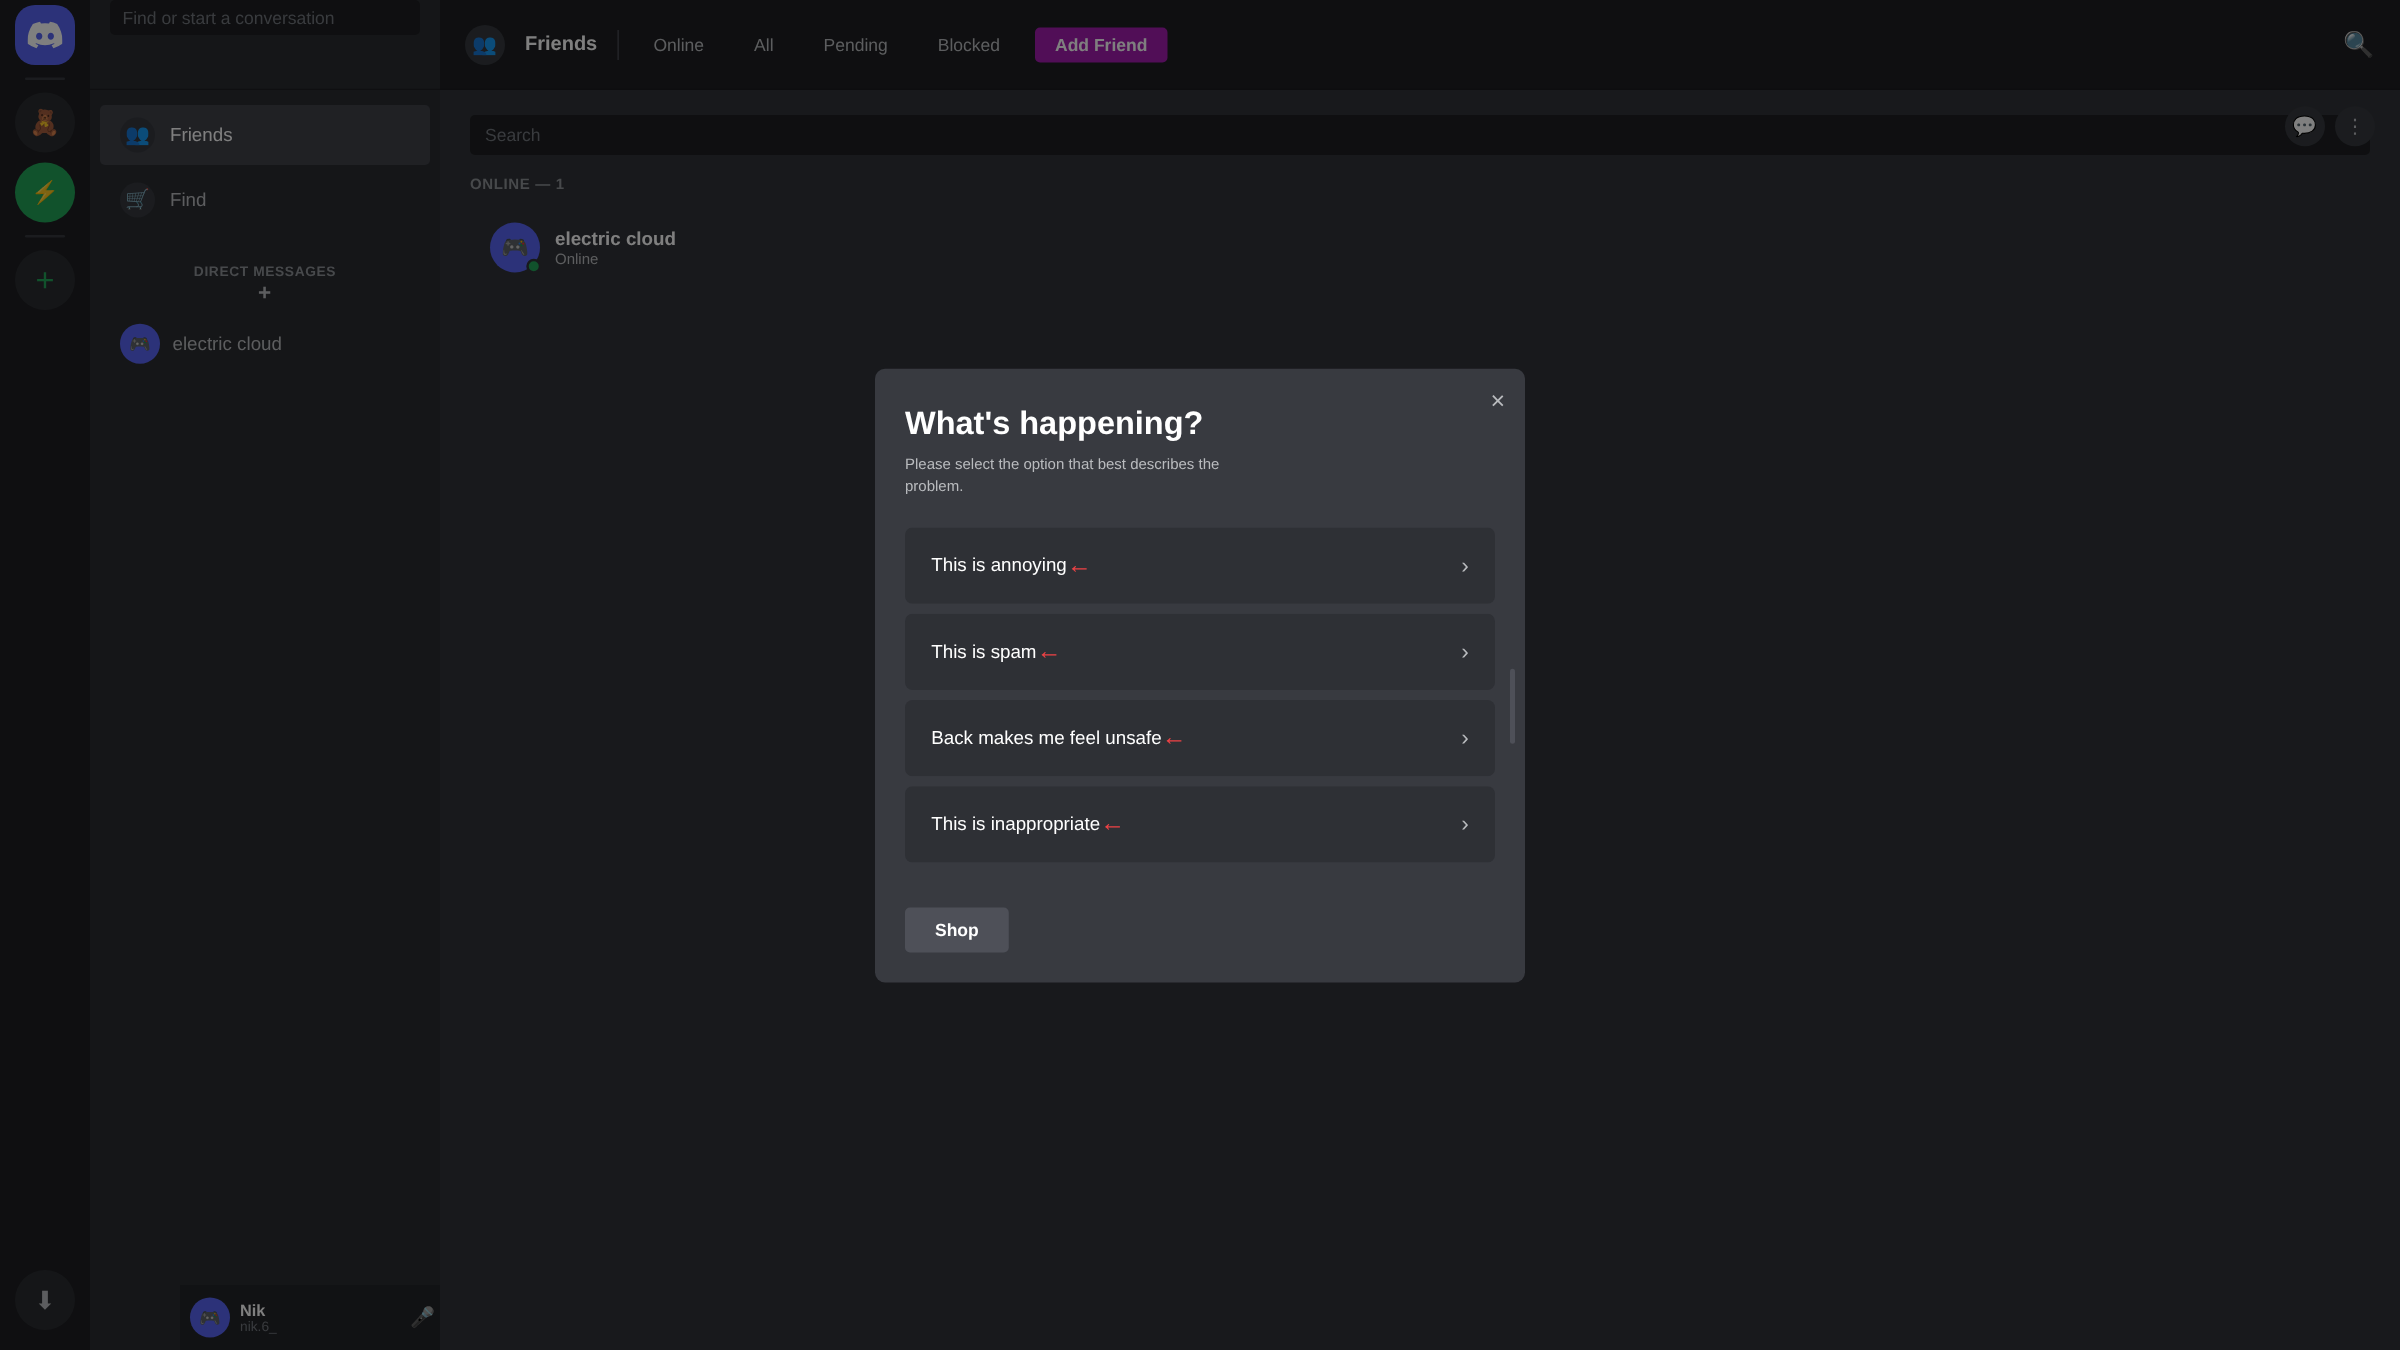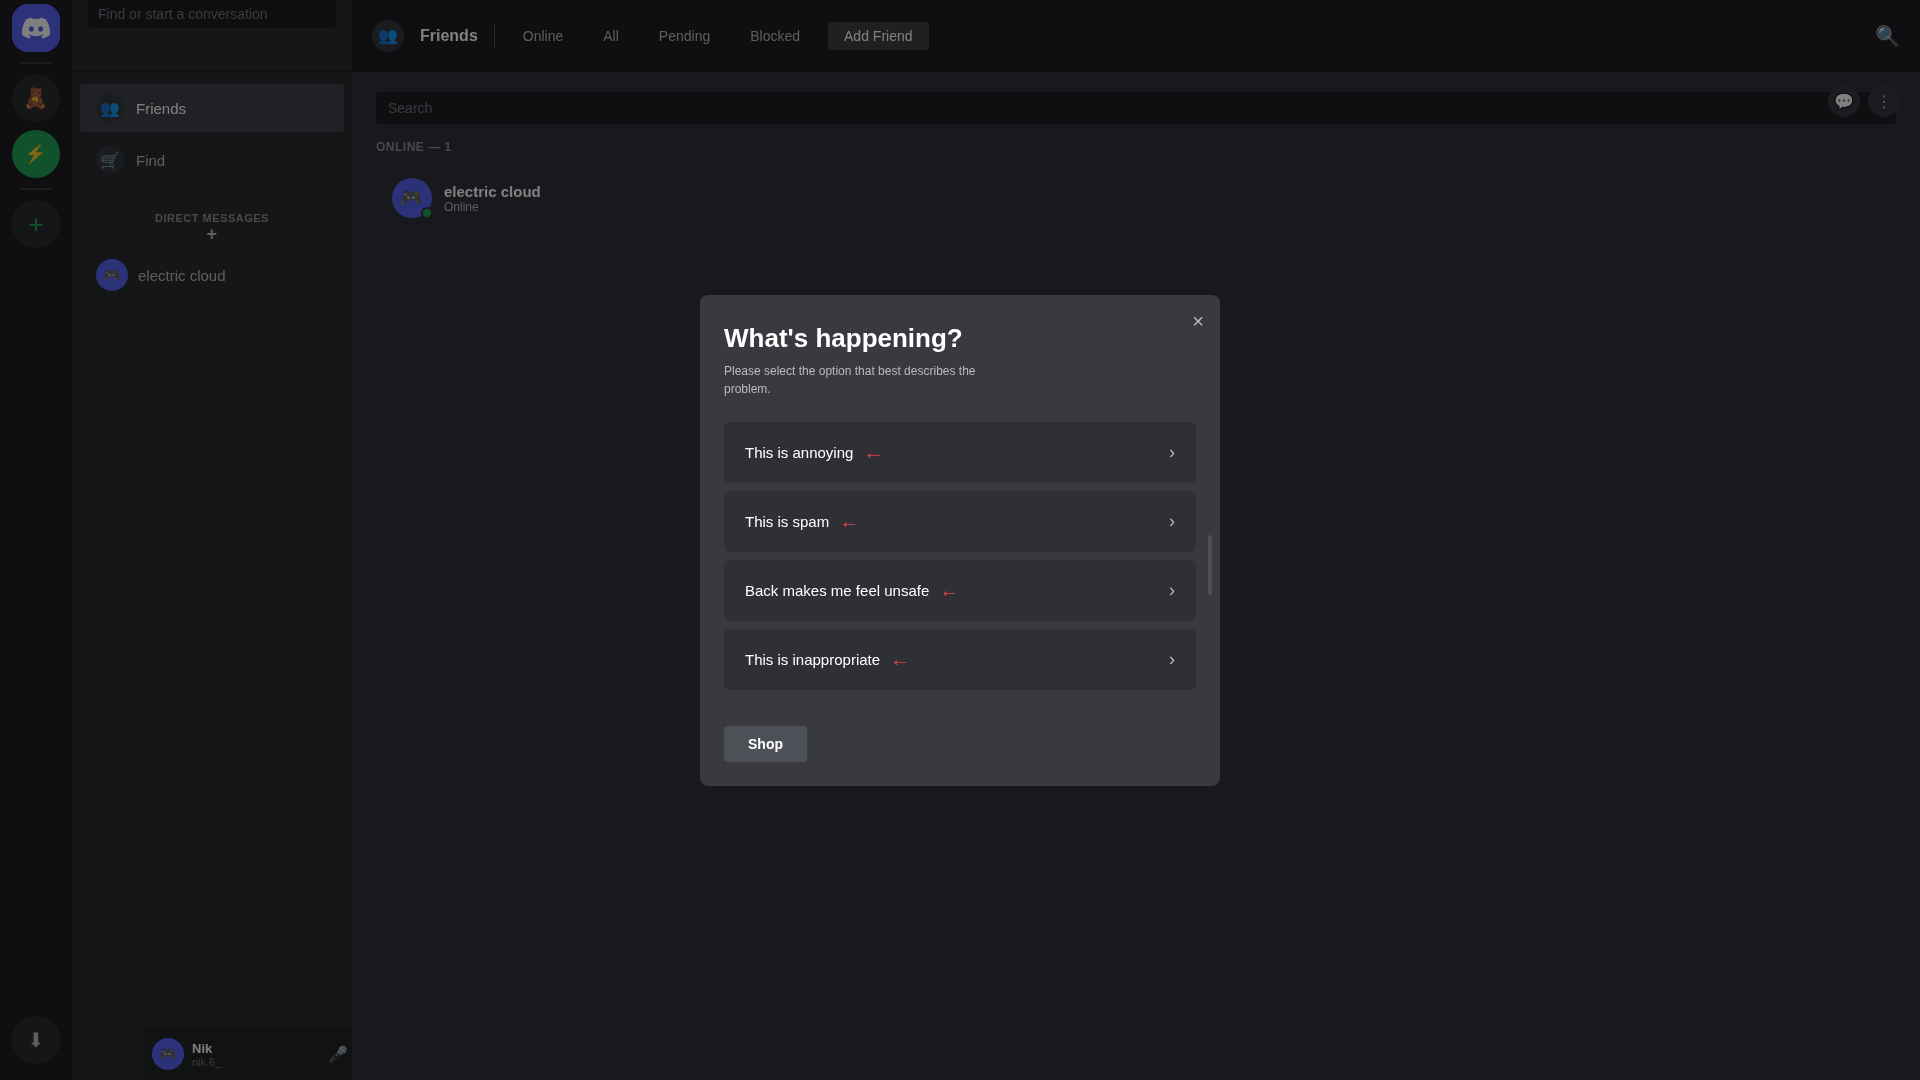--- a/index.html
+++ b/index.html
@@ -252,26 +252,26 @@
     }
     .top-nav-tab {
       padding: 6px 12px;
       border-radius: 4px;
       font-size: 14px;
       color: #b9bbbe;
       cursor: pointer;
     }
     .add-friend-btn {
       padding: 6px 16px;
-      background: #404040;
+      background: #a21caf;
       border: none;
       border-radius: 4px;
       color: #fff;
       font-size: 14px;
-      font-weight: 400;
+      font-weight: 700;
       cursor: pointer;
     }
     .top-nav-spacer { flex: 1; }
     .search-icon-nav {
       color: #b9bbbe;
       font-size: 20px;
       cursor: pointer;
     }
 
     
@@ -396,21 +396,20 @@
       background: #2e3035;
       border-radius: 6px;
       margin-bottom: 8px;
       cursor: pointer;
       border: 1px solid transparent;
       transition: background 0.15s;
     }
     .report-option-left {
       display: flex;
       align-items: center;
-      gap: 10px;
     }
     .report-option-label {
       font-size: 15px;
       font-weight: 500;
       color: #fff;
     }
     .red-arrow {
       display: inline-block;
       font-size: 20px;
       color: #ed4245;

